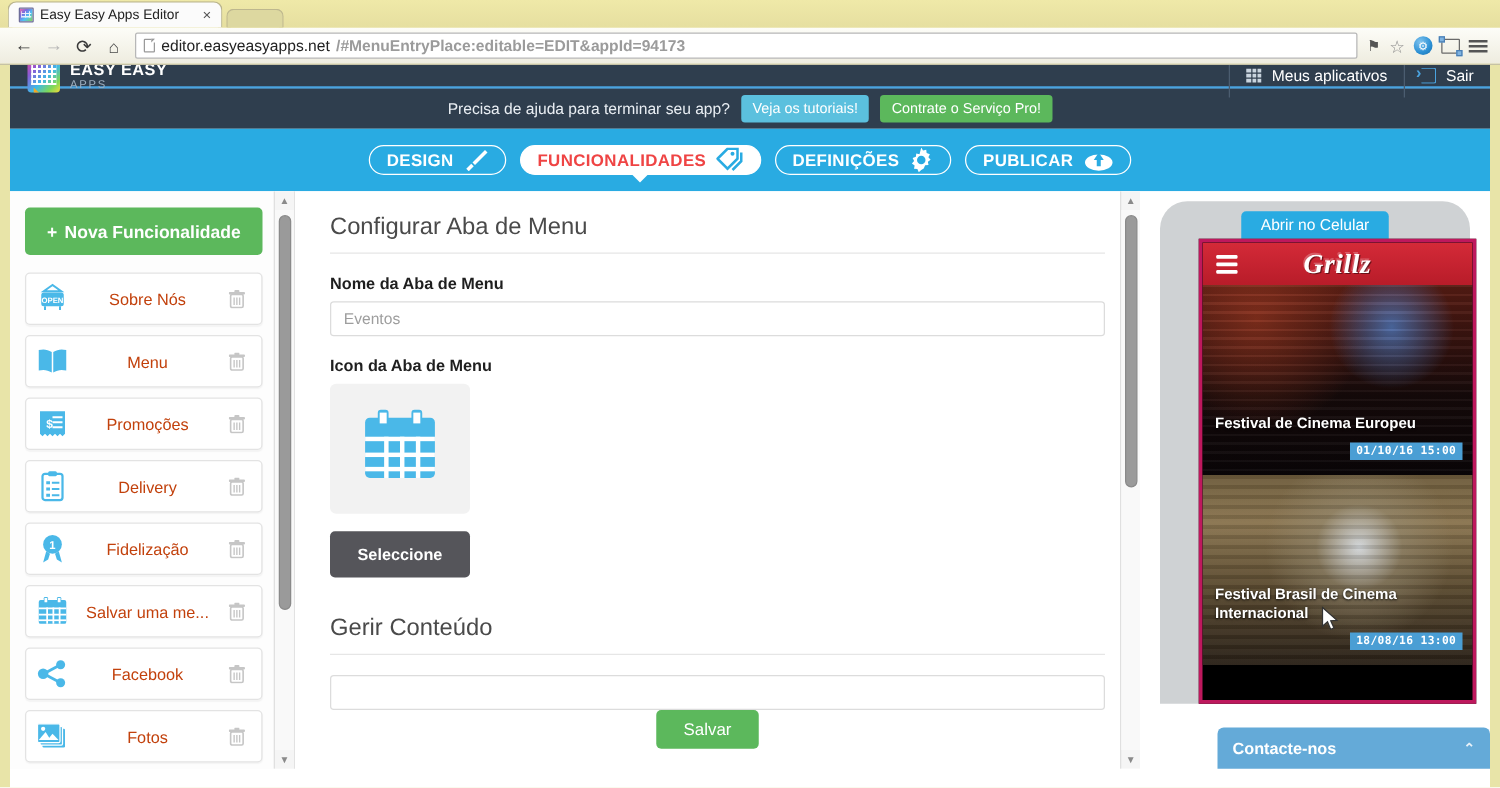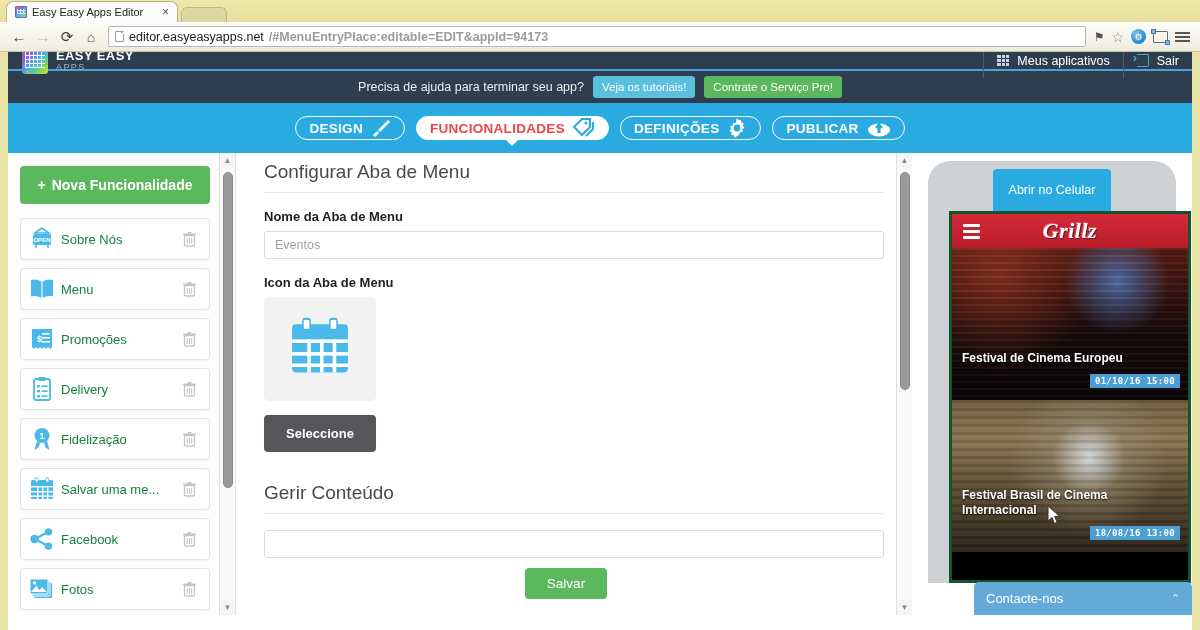--- a/index.html
+++ b/index.html
@@ -210,41 +210,41 @@
     font-family:inherit; margin-bottom:14px;
   }
   .feat-item {
     height:42px; background:#fff; border:1px solid #e3e3e3; border-radius:4px;
     display:flex; align-items:center; margin-bottom:8px;
     padding:0 10px 0 6px; cursor:pointer;
     box-shadow:0 1px 1px rgba(0,0,0,.04);
   }
   .feat-icon { width:30px; flex:0 0 30px; display:flex; align-items:center; justify-content:center; }
   .feat-label {
-    flex:1; font-size:13px; color:#15803d;
+    flex:1; text-align:center; font-size:13px; color:#c2410c;
     white-space:nowrap; overflow:hidden; text-overflow:ellipsis; padding:0 4px;
   }
   .feat-trash { width:20px; flex:0 0 20px; color:#c3c3c3; display:flex; align-items:center; justify-content:center; cursor:pointer; }
 
   
   .sb {
     position:absolute; top:0; bottom:0; right:0; width:16px;
     background:#f5f5f5; border-left:1px solid #e0e0e0;
     display:flex; flex-direction:column; align-items:center;
   }
   .sb-arrow { height:15px; width:16px; display:flex; align-items:center; justify-content:center; color:#8a8a8a; font-size:8px; }
   .sb-track { flex:1; width:16px; position:relative; background:#f9f9f9; }
   .sb-thumb {
     position:absolute; left:3px; width:10px; border-radius:5px;
     background:#9a9a9a; border:1px solid #8a8a8a;
   }
 
   
   .main-col { flex:1; position:relative; overflow:hidden; background:#fff; }
-  .main-inner { padding: 8px 28px 0 28px; }
+  .main-inner { padding: 18px 28px 0 28px; }
   .sec-title {
     font-size:19px; color:#4a4a4a; font-weight:normal;
     padding-bottom:9px; border-bottom:1px solid #e6e6e6; margin-bottom:16px;
   }
   .field-label { font-size:13px; font-weight:bold; color:#1f1f1f; margin-bottom:7px; }
   .text-input {
     width:100%; height:28px; border:1px solid #dcdcdc; border-radius:3px;
     padding:0 10px; font-size:12.5px; color:#333;
     font-family:inherit; background:#fff;
   }
@@ -273,26 +273,26 @@
     position:relative; padding-top:8px;
     display:flex; flex-direction:column; align-items:center;
   }
   .phone {
     width:248px; background:#cfd2d4; border-radius:22px 22px 0 0;
     padding:8px 9px 0 9px; position:relative;
     display:flex; flex-direction:column; align-items:center;
   }
   .open-mobile-btn {
     background:#29abe2; color:#fff; border:none; border-radius:4px 4px 0 0;
-    padding:14px 16px; font-size:12.5px; cursor:pointer; font-family:inherit;
+    padding:4px 16px; font-size:12.5px; cursor:pointer; font-family:inherit;
     margin-bottom:0;
   }
   .phone-screen {
-    width:242px; height:372px; background:#000;
-    border:3px solid #14532d; overflow:hidden; position:relative;margin-left:36px;
+    width:222px; height:372px; background:#000;
+    border:3px solid #be185d; overflow:hidden; position:relative;margin-left:36px;
   }
   .app-bar {
     height:34px; background:#c8202e; position:relative;
     display:flex; align-items:center;
     background: linear-gradient(180deg,#d42a38 0%,#b81c29 100%);
   }
   .hamburger { position:absolute; left:11px; display:flex; flex-direction:column; gap:3px; cursor:pointer; }
   .hamburger i { display:block; width:17px; height:3px; background:#fff; border-radius:1px; }
   .app-logo {
     width:100%; text-align:center; color:#fff;
@@ -329,21 +329,21 @@
     position:absolute; right:8px; bottom:12px; z-index:2;
     background:#4a9ed4; color:#fff; font-size:9px; font-weight:bold;
     padding:2px 5px; letter-spacing:.3px;
     font-family:"DejaVu Sans Mono", monospace;
   }
   .cursor-arrow { position:absolute; left:95px; top:105px; z-index:5; }
   .contact-bar {
     position:absolute; right:0; bottom:0; width:218px;
     background:#64aad8; color:#fff; border-radius:5px 5px 0 0;
     padding:9px 12px; font-size:13px;
-    display:flex; align-items:center; justify-content:space-between;
+    display:flex; align-items:center; justify-content:space-between;font-weight:bold;
   }
   .chevron-up { font-size:11px; color:#e8f2f9; }
 </style>
 </head>
 <body>
 
 <div class="browser">
 
   <div class="tabstrip">
     <div class="tab">

